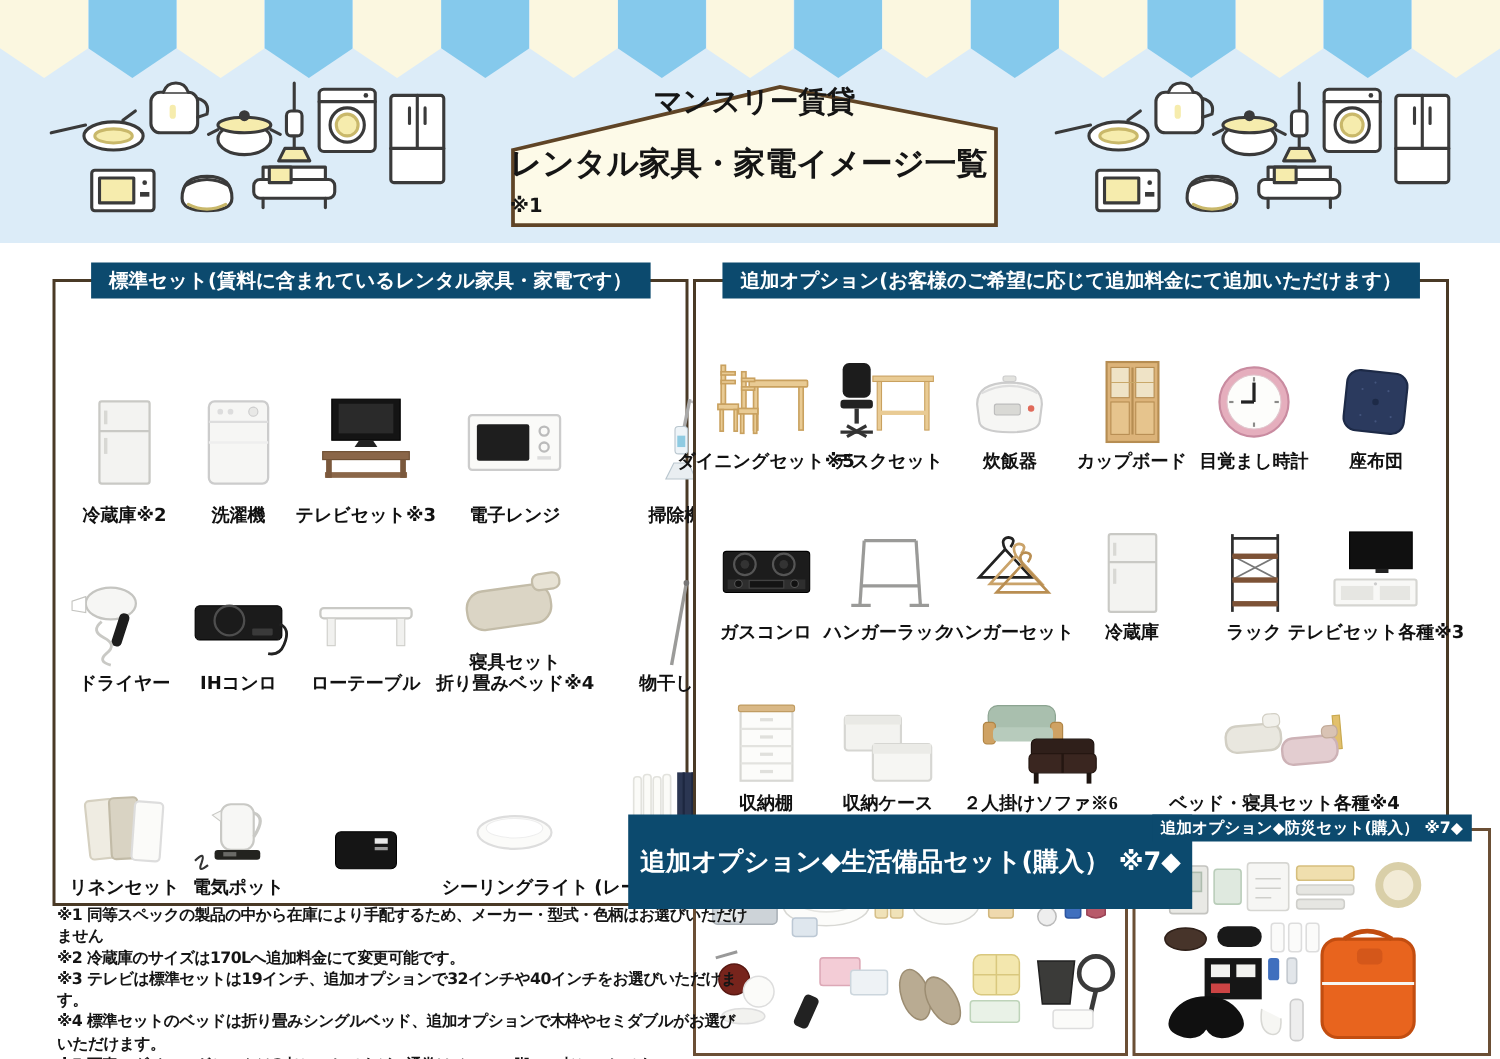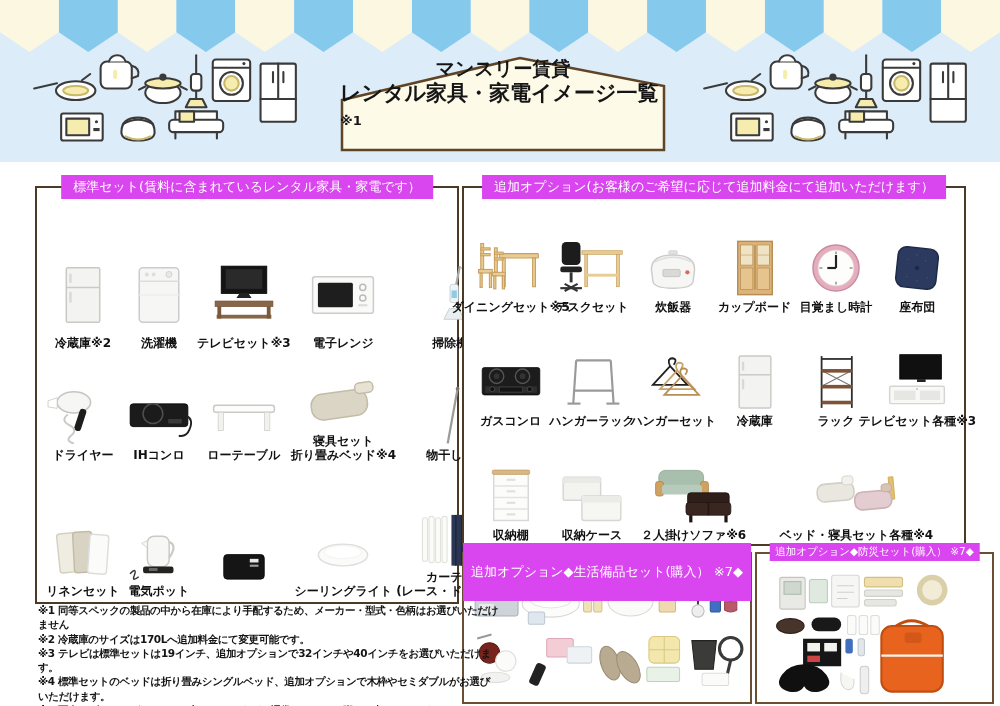--- a/index.html
+++ b/index.html
@@ -10,50 +10,50 @@
   .awning{position:absolute;top:0;left:0;width:100%;height:52px;display:flex;}
   .awning>div{flex:1;clip-path:polygon(0 0,100% 0,100% 62%,50% 100%,0 62%);}
   .sc{background:#fbf7e0;}
   .sb{background:#85c9ec;}
   .decor{position:absolute;top:48px;width:270px;height:106px;}
   .decor-left{left:30px;}
   .decor-right{left:700px;}
   
   .title-banner{position:absolute;left:340px;top:56px;width:326px;height:96px;z-index:3;}
   .title-banner svg.bg{position:absolute;inset:0;width:100%;height:100%;}
-  .title-text{position:absolute;inset:0;display:flex;flex-direction:column;align-items:center;justify-content:flex-end;padding-bottom:21px;font-weight:700;color:#151515;}
+  .title-text{position:absolute;inset:0;display:flex;flex-direction:column;align-items:center;justify-content:space-between;padding-bottom:5px;font-weight:700;color:#151515;}
   .title-l1{font-size:19px;line-height:1.3;}
   .title-l2{font-size:21px;line-height:1.2;}
   .title-note{font-size:13px;vertical-align:baseline;}
   
   .box{position:absolute;background:#fff;border:2px solid #4a3a26;}
   .box-std{left:35px;top:186px;width:420px;height:414px;}
   .box-opt{left:462px;top:186px;width:500px;height:356px;}
-  .box-header{position:absolute;top:-13px;left:50%;transform:translateX(-50%);background:#d946ef;color:#fff;font-weight:400;font-size:13px;padding:3px 12px;white-space:nowrap;z-index:2;}
+  .box-header{position:absolute;top:-13px;left:50%;transform:translateX(-50%);background:#0c4a6e;color:#fff;font-weight:700;font-size:13px;padding:3px 12px;white-space:nowrap;z-index:2;}
   .grid{position:absolute;display:grid;}
   .grid-std{left:8px;right:8px;top:14px;bottom:4px;grid-template-columns:repeat(5,1fr);grid-template-rows:148px 112px auto;}
   .grid-opt{left:6px;right:6px;top:12px;bottom:2px;grid-template-columns:repeat(12,1fr);grid-template-rows:1fr 1fr 1fr;}
   .cell{display:flex;flex-direction:column;align-items:center;justify-content:flex-end;overflow:visible;}
   .cell .pimg{width:76px;height:82px;flex:0 0 auto;}
   .grid-std .cell.r2 .pimg{height:64px;}
   .grid-std .cell.r3 .pimg{height:58px;}
   .grid-opt .cell{grid-column:span 2;}
   .grid-opt .pimg{width:72px;height:64px;}
-  .grid-opt .cell.span3{grid-column:span 3;}
+  .grid-opt .cell.span3{grid-column:span 3;font-family:Liberation Serif, serif;}
   .grid-opt .cell.span5{grid-column:span 5;}
   .grid-opt .cell.span3 .pimg{width:112px;}
   .grid-opt .cell.span5 .pimg{width:176px;}
   .plabel{font-size:12px;font-weight:700;text-align:center;line-height:1.18;white-space:nowrap;color:#111;}
   .grid-opt .plabel{font-size:12px;}
   .plabel .sub{display:block;}
   
   .purchase{position:absolute;background:#fff;border:2px solid #6b4f35;}
   .pur-life{left:462px;top:552px;width:286px;height:148px;}
   .pur-emg{left:755px;top:552px;width:207px;height:148px;padding-left:28px;}
-  .purchase .box-header{top:-11px;font-size:13px;padding:20px 8px;}
+  .purchase .box-header{top:-11px;font-size:17px;padding:20px 8px;}
   .pur-emg .box-header{font-size:10.5px;padding:2px 6px;}
   .pimg-big{position:absolute;left:5px;right:5px;top:17px;bottom:4px;width:calc(100% - 10px);height:calc(100% - 21px);}
   
   .footnotes{position:absolute;left:38px;top:603px;width:462px;font-size:10.5px;font-weight:700;color:#151515;letter-spacing:-0.4px;line-height:1.36;}
   .hiddefs{position:absolute;width:0;height:0;overflow:hidden;}
 </style>
 </head>
 <body>
 
 <svg class="hiddefs" aria-hidden="true">

